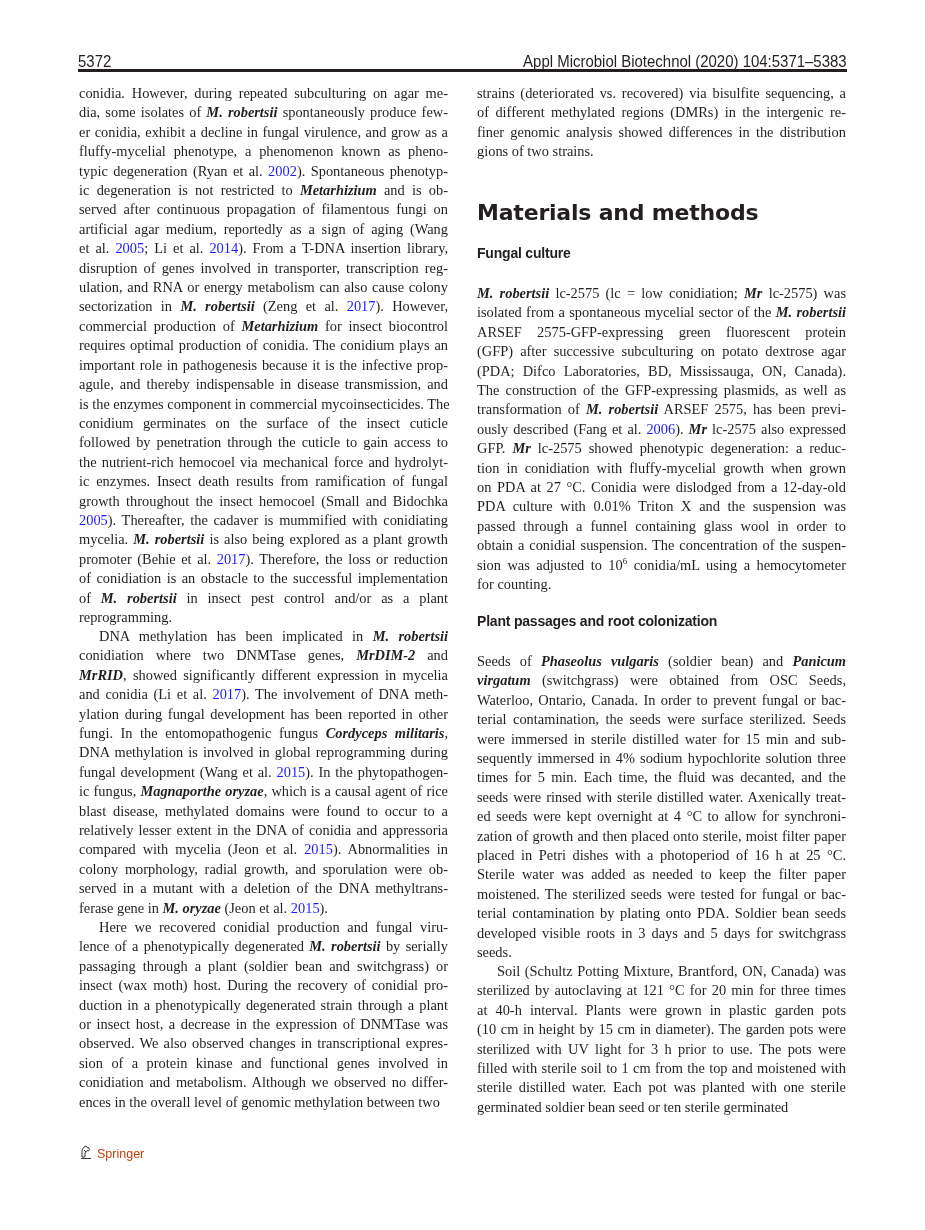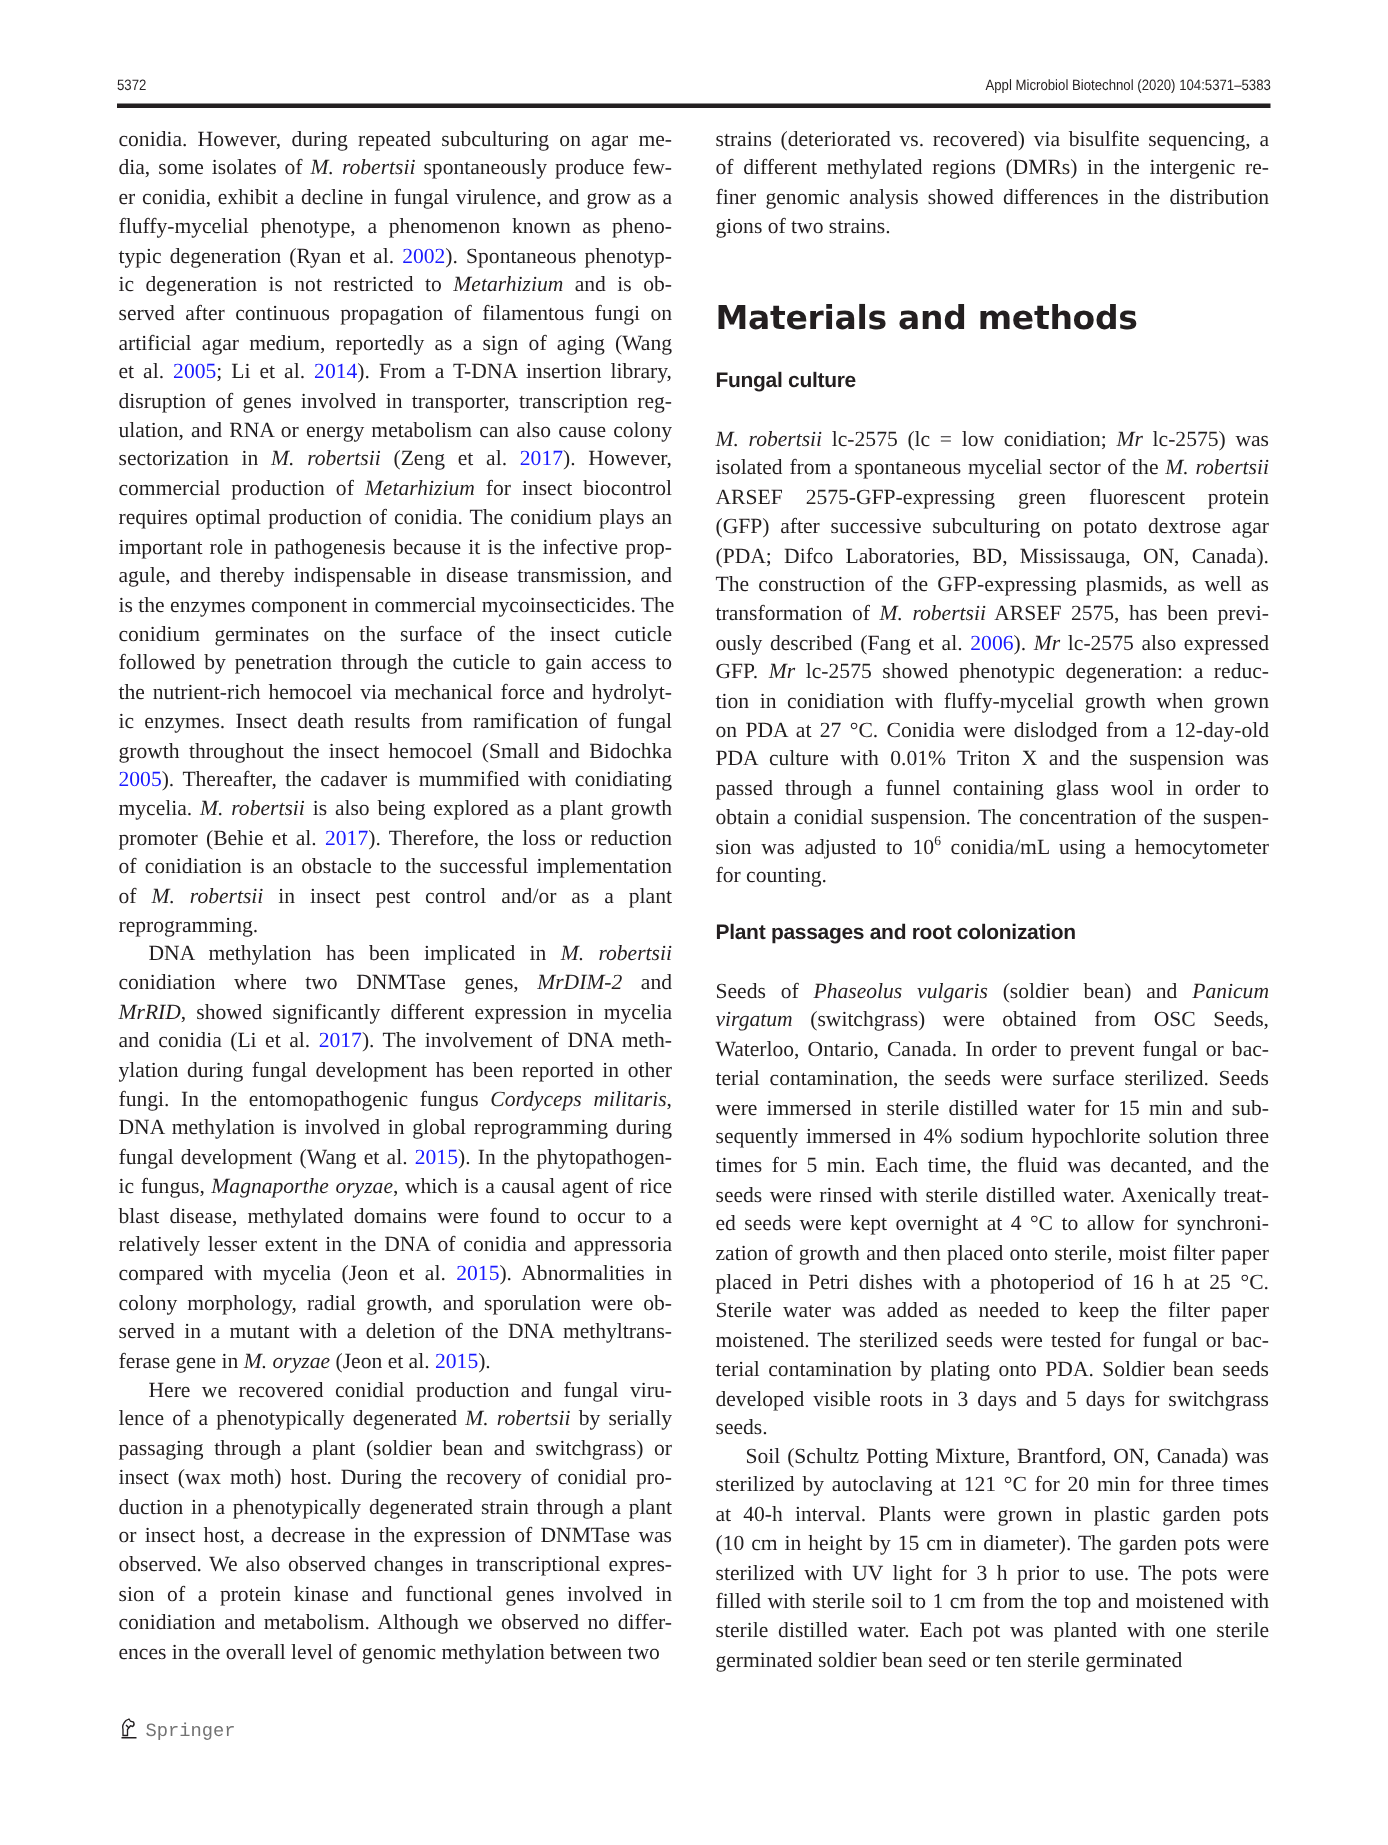--- a/index.html
+++ b/index.html
@@ -1,36 +1,36 @@
 <!DOCTYPE html>
 <html><head>
 <meta charset="utf-8">
 <style>
   html, body { margin: 0; padding: 0; background: #ffffff; }
   body { width: 925px; height: 1230px; position: relative; overflow: hidden; color: #231f20; }
   .header { position: absolute; left: 78px; right: 78px; top: 52px; height: 16px;
-    font-family: "Liberation Sans", sans-serif; font-size: 10px; color: #231f20; }
+    font-family: "Liberation Sans", sans-serif; font-size: 17px; color: #231f20; }
   .header .pn { position: absolute; left: 0; top: 0; transform: scaleX(0.88); transform-origin: left; }
   .header .journal { position: absolute; right: 0; top: 0; transform: scaleX(0.88); transform-origin: right; }
   .rule { position: absolute; left: 78px; right: 78px; top: 69px; height: 3px; background: #231f20; }
   .col { position: absolute; top: 84px; width: 369px;
     font-family: "Liberation Serif", serif; font-size: 14.4px; line-height: 19.4px; color: #231f20; }
   .col.left { left: 79px; }
   .col.right { left: 477px; }
   .col .ln { display: block; text-align: justify; text-align-last: justify; white-space: nowrap; }
   .col .ln.last { text-align-last: left; }
   .cite { color: #1a1aff; }
-  i { font-style: italic; }
+  i { font-style: italic; font-weight: bold; }
   h2.sec { font-family: "DejaVu Sans", sans-serif; font-weight: bold; font-size: 22px;
     margin: 0; position: absolute; letter-spacing: -0.2px; }
   h3.sub { font-family: Liberation Sans, sans-serif; font-weight: bold; font-size: 14px;
     margin: 0; position: absolute; letter-spacing: -0.2px; }
   .blk { position: absolute; left: 0; width: 369px; }
   .footer { position: absolute; left: 79px; top: 1144px; display: flex; align-items: center; gap: 4px;
-    font-family: Liberation Mono, monospace; font-size: 12.5px; color: #737373; }
+    font-family: Liberation Sans, sans-serif; font-size: 12.5px; color: #c2410c; }
   .footer svg { width: 14px; height: 16px; }
 </style>
 </head>
 <body>
 
 <div class="header">
   <span class="pn">5372</span>
   <span class="journal">Appl Microbiol Biotechnol (2020) 104:5371–5383</span>
 </div>
 <div class="rule"></div>

